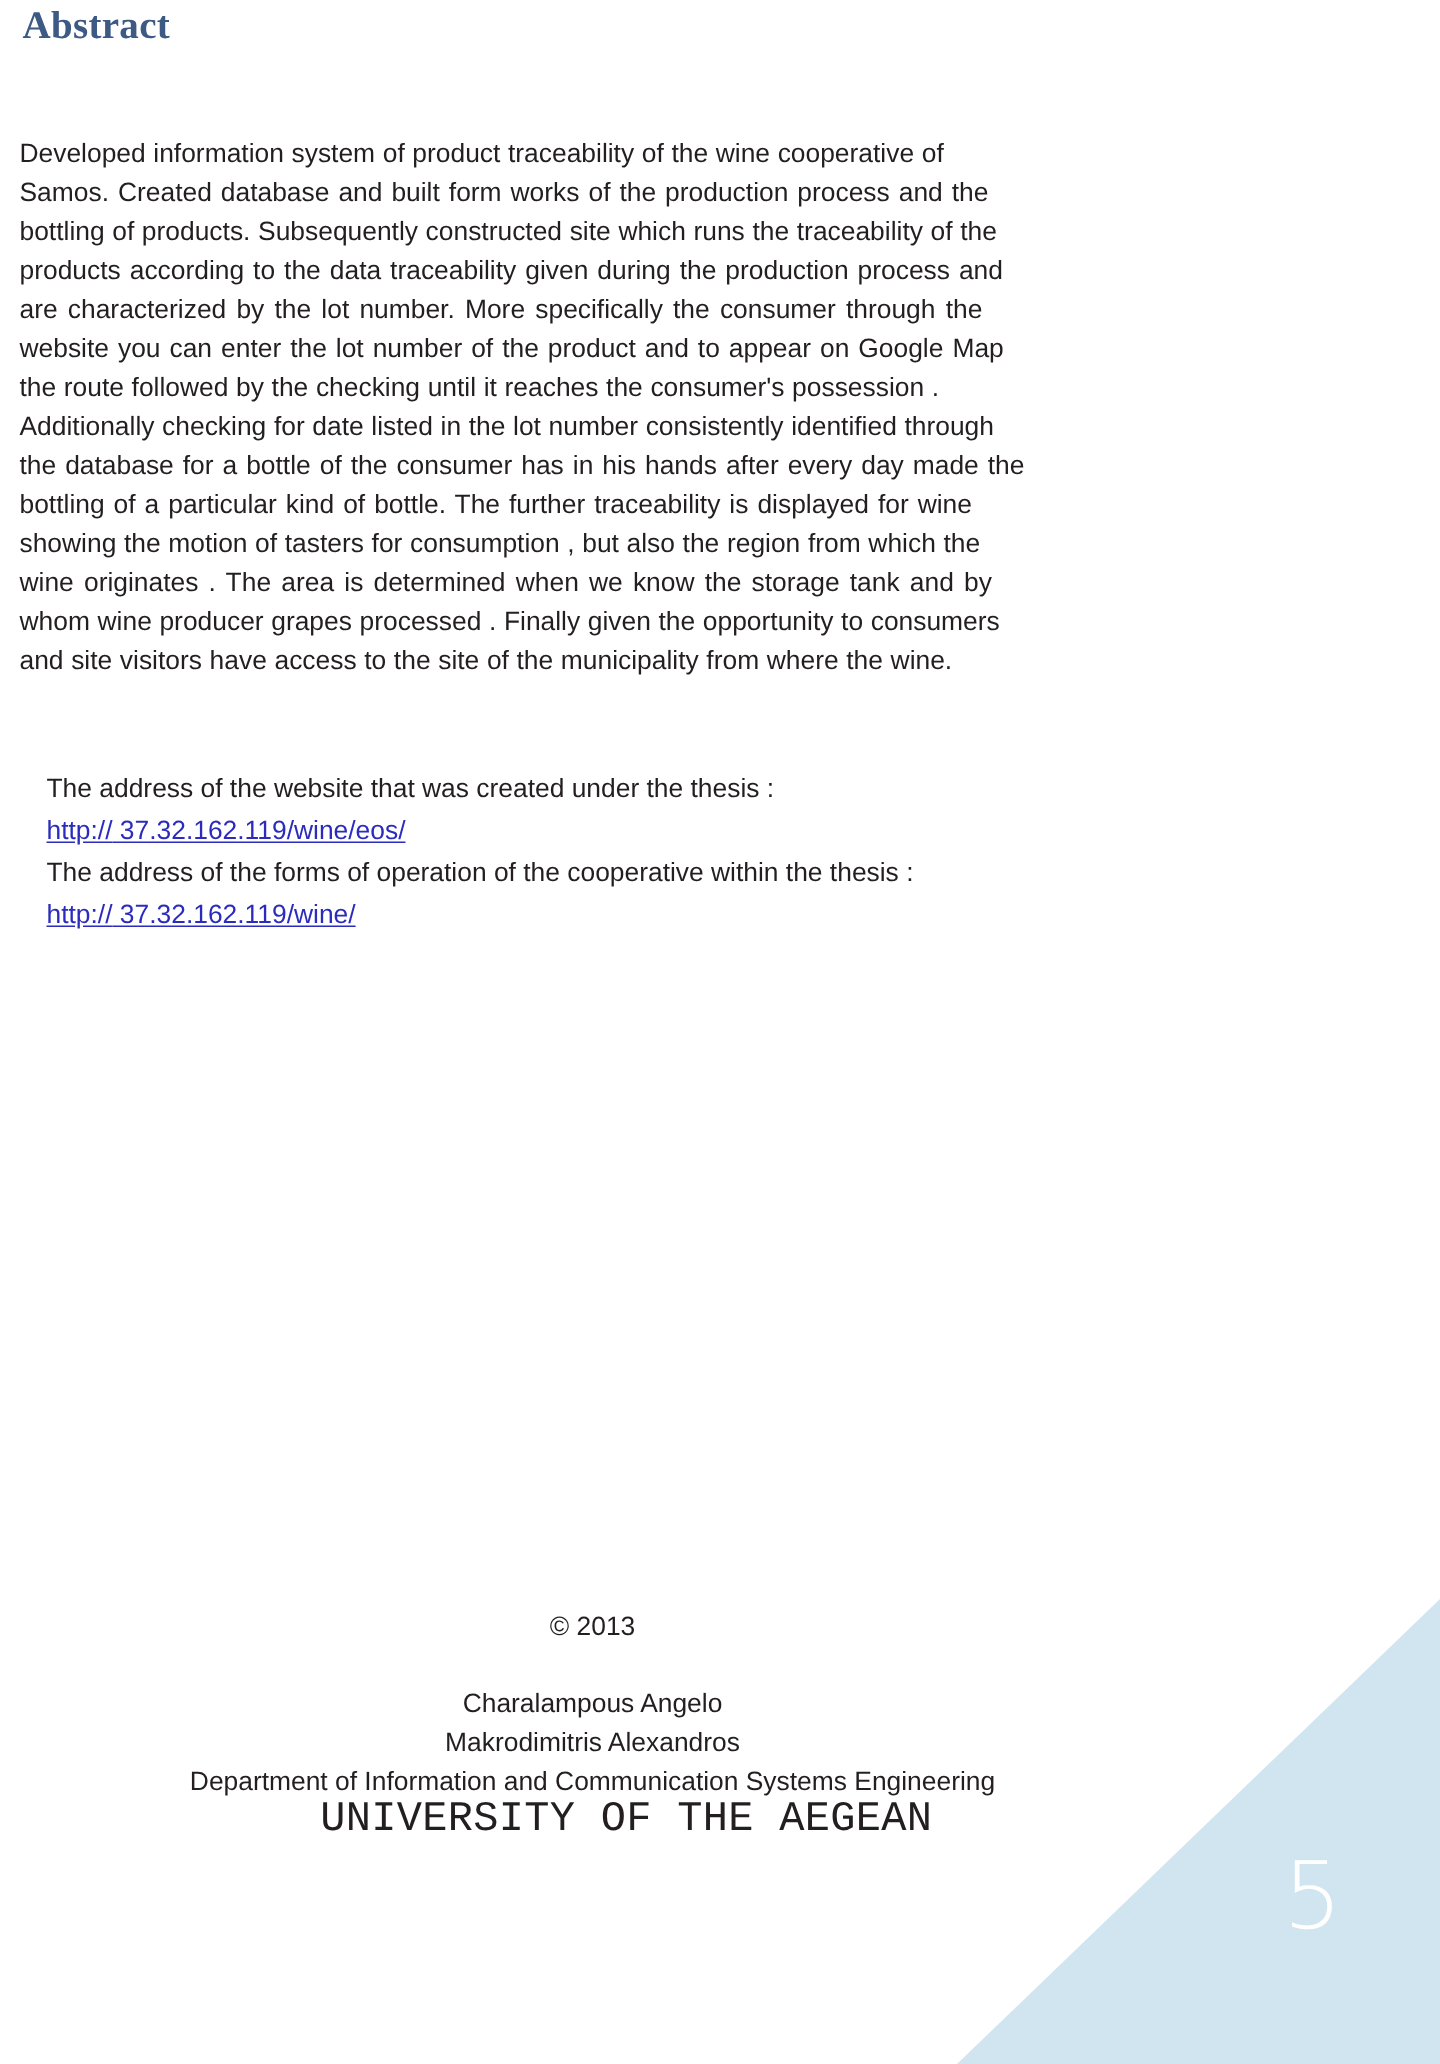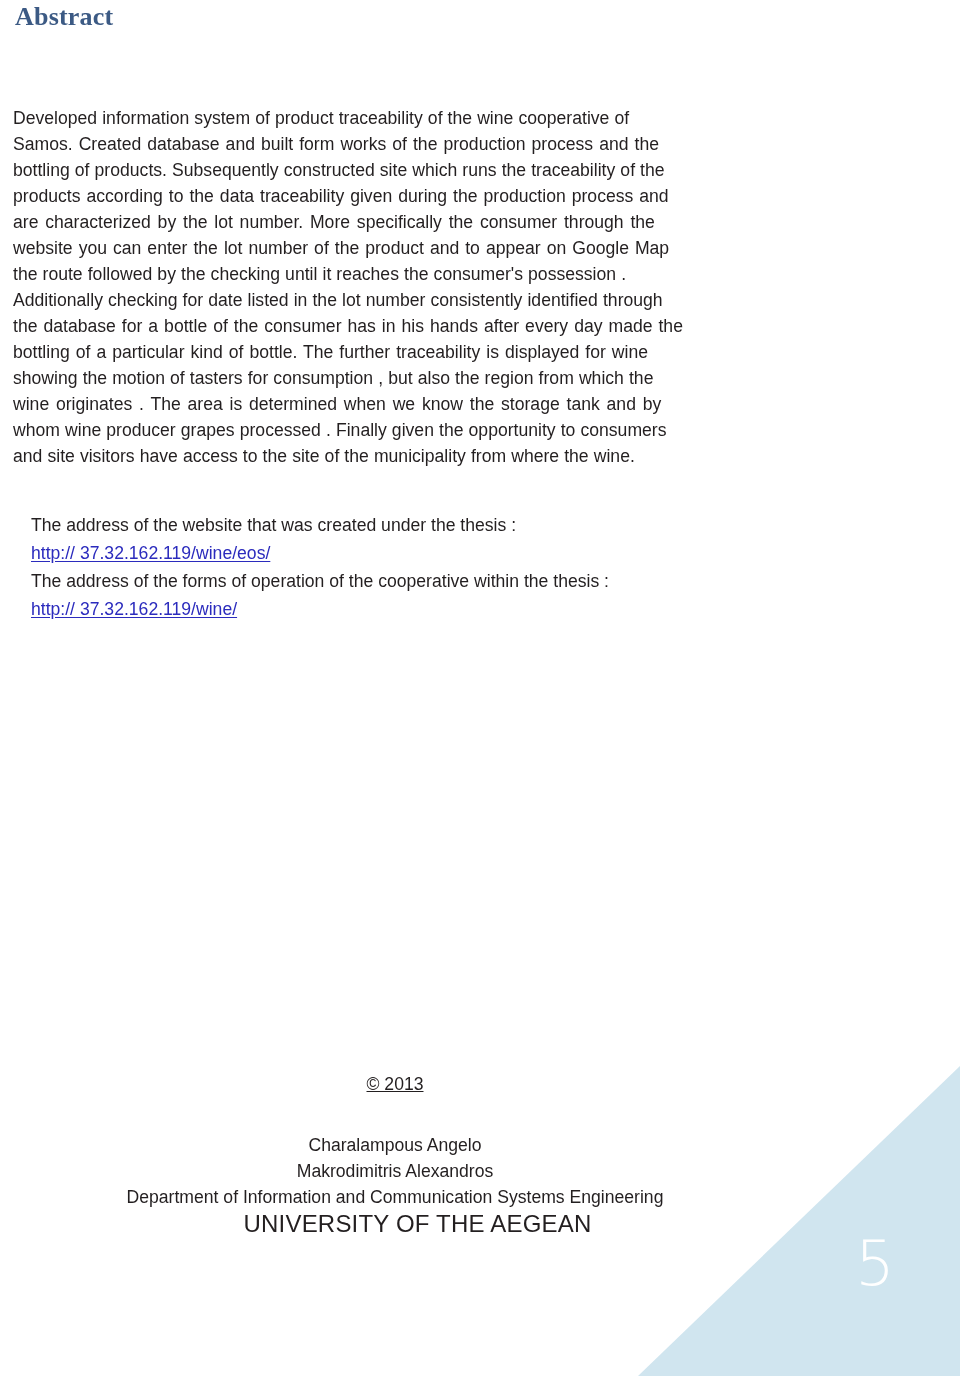--- a/index.html
+++ b/index.html
@@ -27,21 +27,21 @@
     line-height: 30px;
     letter-spacing: 0.2px;
     color: #3c5a84;
     white-space: pre;
   }
 
   
   #abstract-body {
     position: absolute;
     left: 13px;
-    top: 105px;
+    top: 89px;
     width: 782px;
     font-size: 17.6px;
     line-height: 26px;
     color: #231f20;
     text-align: left;
   }
   #abstract-body .ln {
     display: block;
     white-space: pre;
   }
@@ -82,30 +82,29 @@
     position: absolute;
     left: 0;
     top: 1071px;
     width: 790px;
     text-align: center;
     color: #231f20;
   }
   #footer .copyright {
     font-size: 17.6px;
     line-height: 26px;
-    margin-bottom: 35px;
-    text-decoration: underline;
+    margin-bottom: 25px;
   }
   #footer .credit {
     font-size: 17.6px;
     line-height: 26px;
   }
   #footer .university {
-    font-family: Liberation Sans, sans-serif;
-    font-size: 24px;
+    font-family: Liberation Mono, monospace;
+    font-size: 28px;
     line-height: 28px;
     letter-spacing: 0.2px;
     margin-left: 45px;
   }
 
   
   #corner-triangle {
     position: absolute;
     right: 0;
     bottom: 0;

